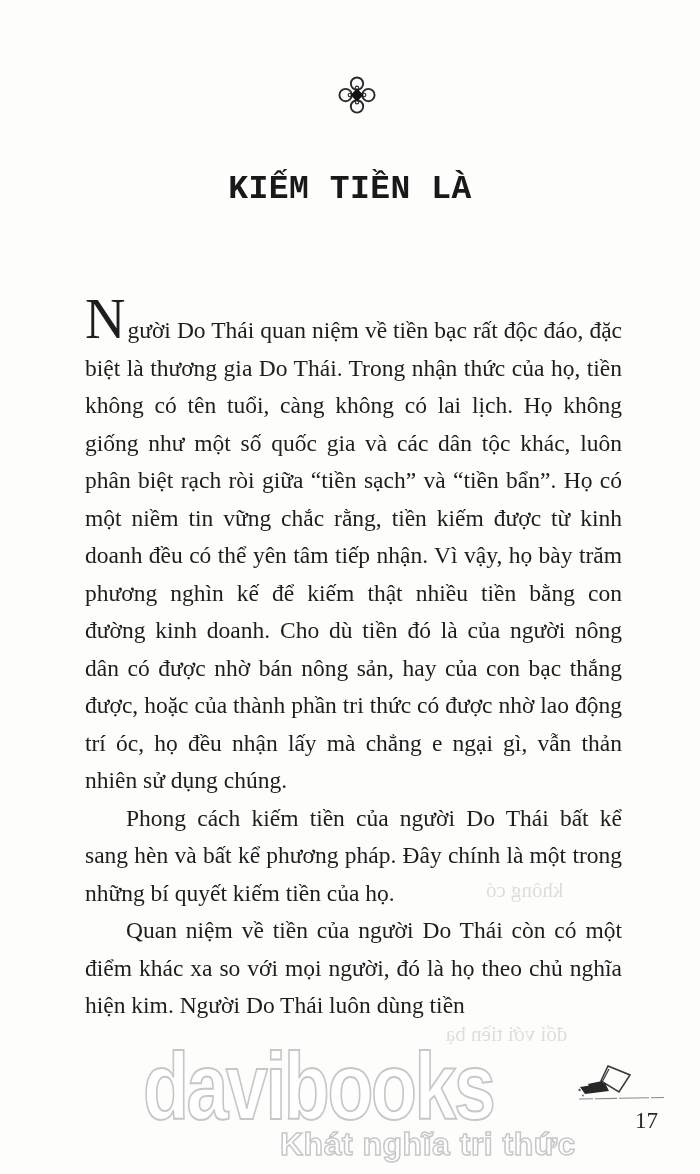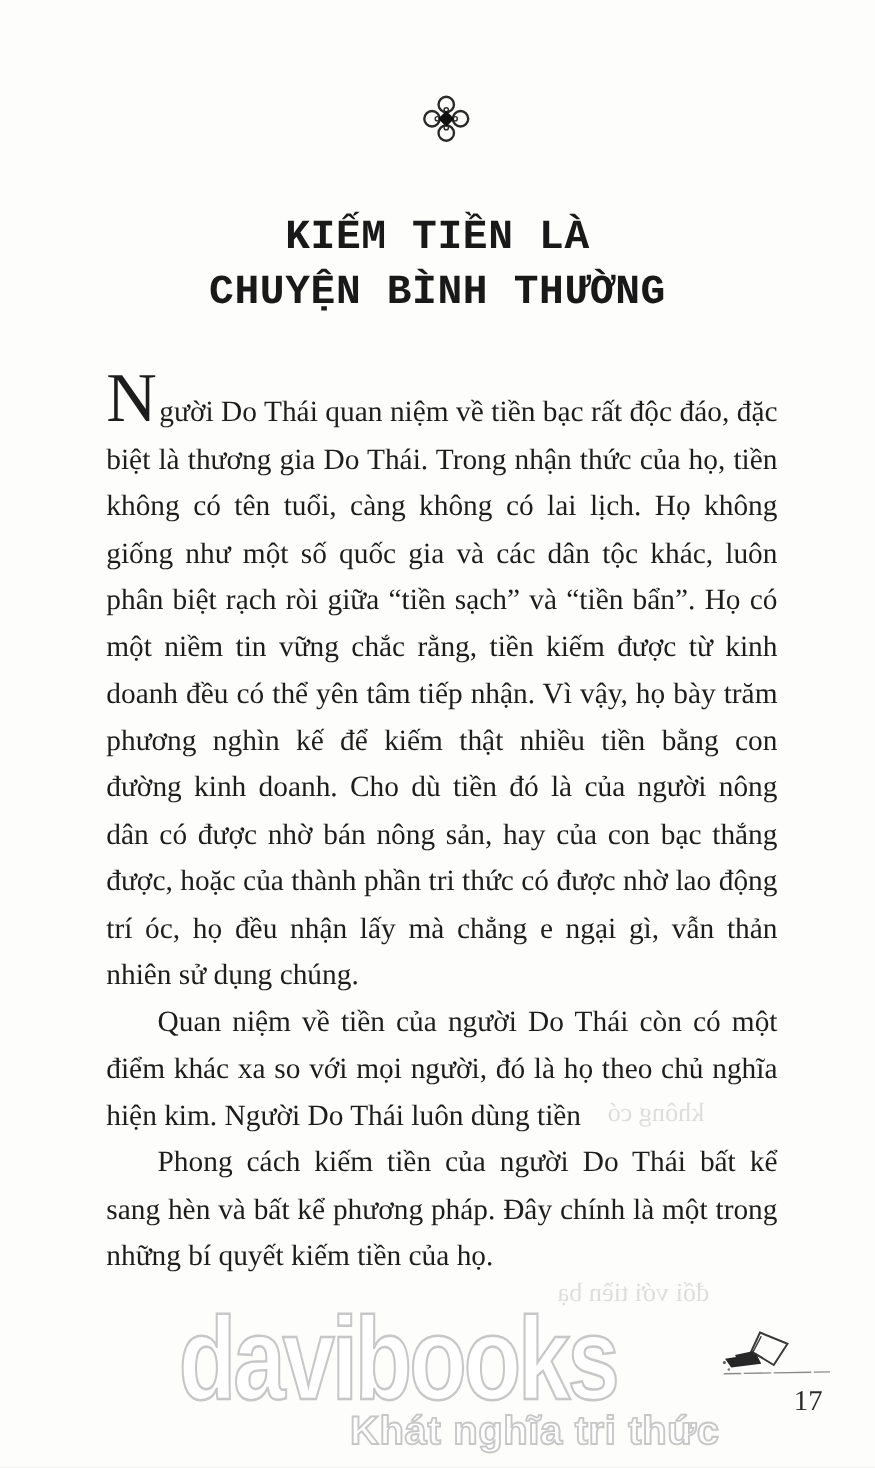--- a/index.html
+++ b/index.html
@@ -91,27 +91,26 @@
         <circle cx="20" cy="27.5" r="1.8"></circle>
         <circle cx="12.5" cy="20" r="1.8"></circle>
         <circle cx="27.5" cy="20" r="1.8"></circle>
       </g>
       <rect x="15.2" y="15.2" width="9.6" height="9.6" fill="#111" transform="rotate(45 20 20)"></rect>
     </svg>
   </div>
 
   <div class="title">
     <div>KIẾM TIỀN LÀ</div>
-    <div>CHUYỆN BÌNH THƯỜNG</div>
   </div>
 
   <div class="body">
     <p><span class="dropcap">N</span><span>gười Do Thái quan niệm về tiền bạc rất độc đáo, đặc biệt là thương gia Do Thái. Trong nhận thức của họ, tiền không có tên tuổi, càng không có lai lịch. Họ không giống như một số quốc gia và các dân tộc khác, luôn phân biệt rạch ròi giữa “tiền sạch” và “tiền bẩn”. Họ có một niềm tin vững chắc rằng, tiền kiếm được từ kinh doanh đều có thể yên tâm tiếp nhận. Vì vậy, họ bày trăm phương nghìn kế để kiếm thật nhiều tiền bằng con đường kinh doanh. Cho dù tiền đó là của người nông dân có được nhờ bán nông sản, hay của con bạc thắng được, hoặc của thành phần tri thức có được nhờ lao động trí óc, họ đều nhận lấy mà chẳng e ngại gì, vẫn thản nhiên sử dụng chúng.</span></p>
+    <p class="indent">Phong cách kiếm tiền của người Do Thái bất kể sang hèn và bất kể phương pháp. Đây chính là một trong những bí quyết kiếm tiền của họ.</p>
     <p class="indent">Quan niệm về tiền của người Do Thái còn có một điểm khác xa so với mọi người, đó là họ theo chủ nghĩa hiện kim. Người Do Thái luôn dùng tiền</p>
-    <p class="indent">Phong cách kiếm tiền của người Do Thái bất kể sang hèn và bất kể phương pháp. Đây chính là một trong những bí quyết kiếm tiền của họ.</p>
   </div>
 
   <span class="ghost ghost-1">không có</span>
   <span class="ghost ghost-2">đối với tiền bạ</span>
 
   <div class="wm-brand">davibooks</div>
   <div class="wm-slogan">Khát nghĩa tri thức</div>
 
   <div class="footer">
     <svg class="boat-svg" width="90" height="44" viewBox="0 0 90 44">

